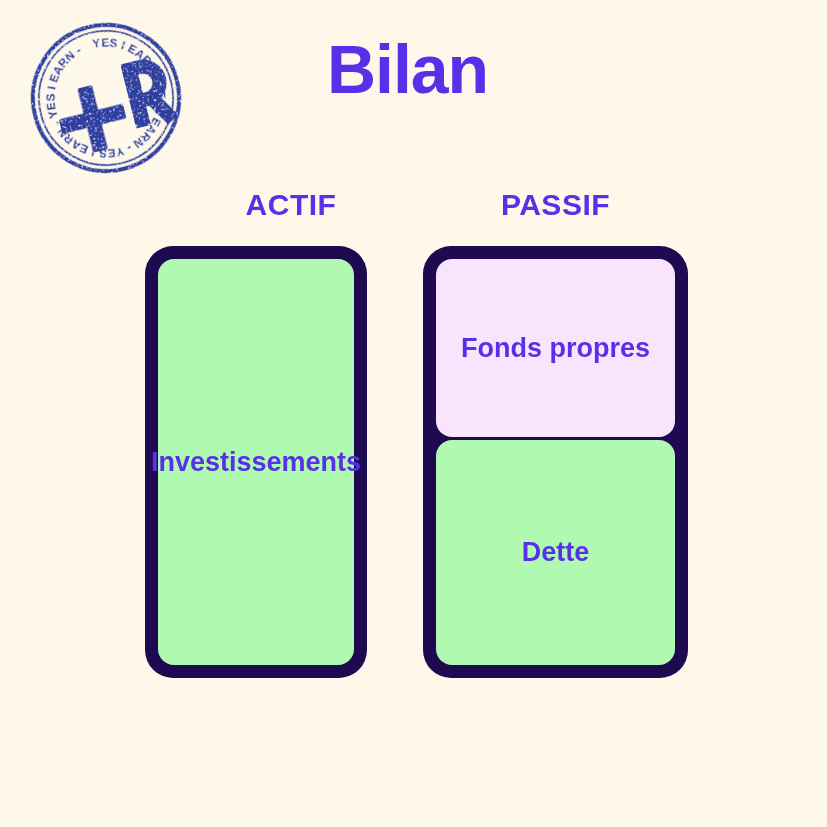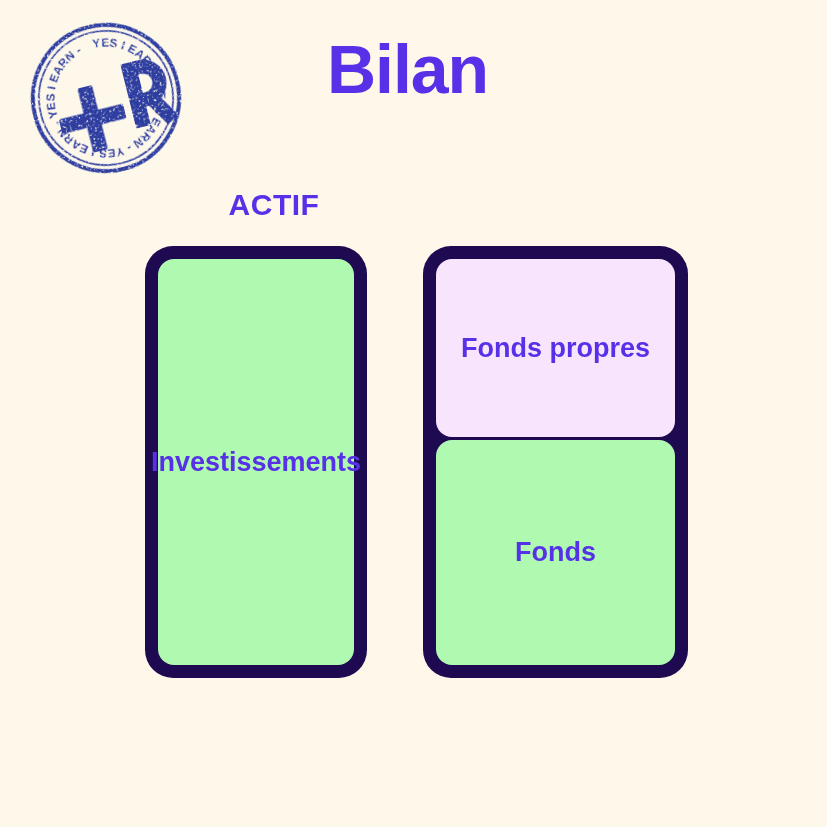--- a/index.html
+++ b/index.html
@@ -27,21 +27,21 @@
   
   .col-header {
     position: absolute;
     top: 188px;
     text-align: center;
     font-size: 30px;
     font-weight: bold;
     letter-spacing: 0.5px;
     color: var(--accent);
   }
-  .col-header.actif  { left: 145px; width: 258px; }
+  .col-header.actif  { left: 162px; width: 258px; }
   .col-header.passif { left: 423px; width: 265px; }
 
   
   .column {
     position: absolute;
     top: 246px;
     height: 432px;
     background: var(--frame);
     border-radius: 28px;
     padding: 13px;
@@ -114,29 +114,30 @@
         <rect class="ink-fill" x="102" y="51" width="15" height="66" rx="2"></rect>
         <path class="ink-stroke" d="M 109.5 58 h 10 a 16.5 16.5 0 0 1 0 33 h -10" stroke-width="14"></path>
         <path class="ink-stroke" d="M 124 91 L 140 117" stroke-width="14"></path>
       </g>
     </g>
   </svg>
 
   <div class="title">Bilan</div>
 
   <div class="col-header actif">ACTIF</div>
+  <div class="col-header passif">PASSIF</div>
 
   <div class="column actif">
     <div class="block green investissements">
       <span>Investissements</span>
     </div>
   </div>
 
   <div class="column passif">
     <div class="block pink fonds-propres">
       <span>Fonds propres</span>
     </div>
     <div class="block green dette">
-      <span>Fonds</span>
+      <span>Dette</span>
     </div>
   </div>
 
 </div>
 
 </body></html>

